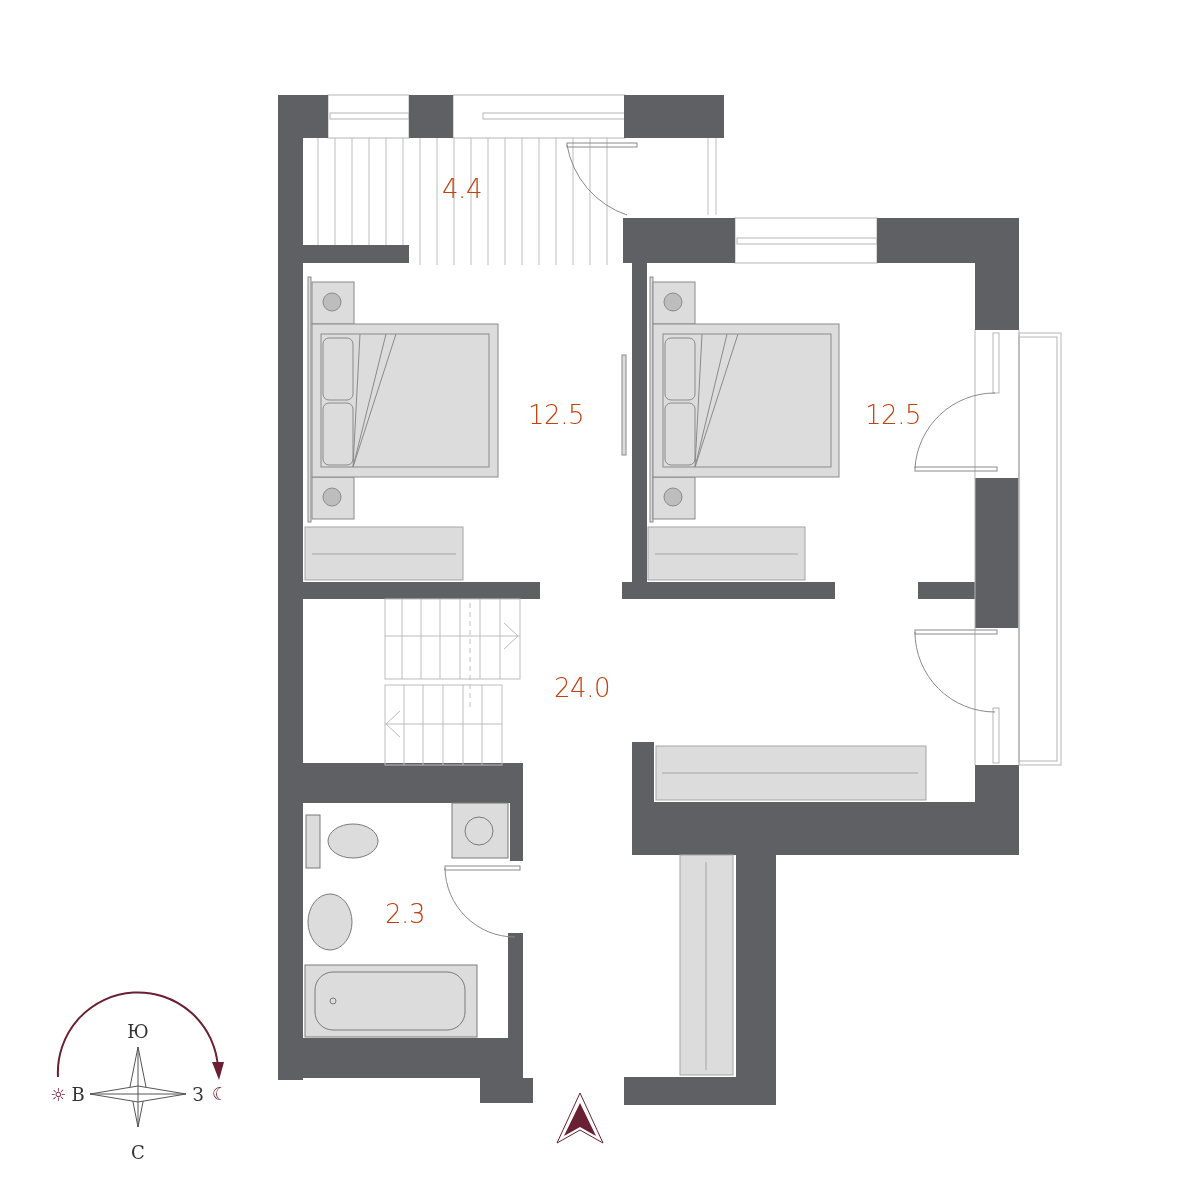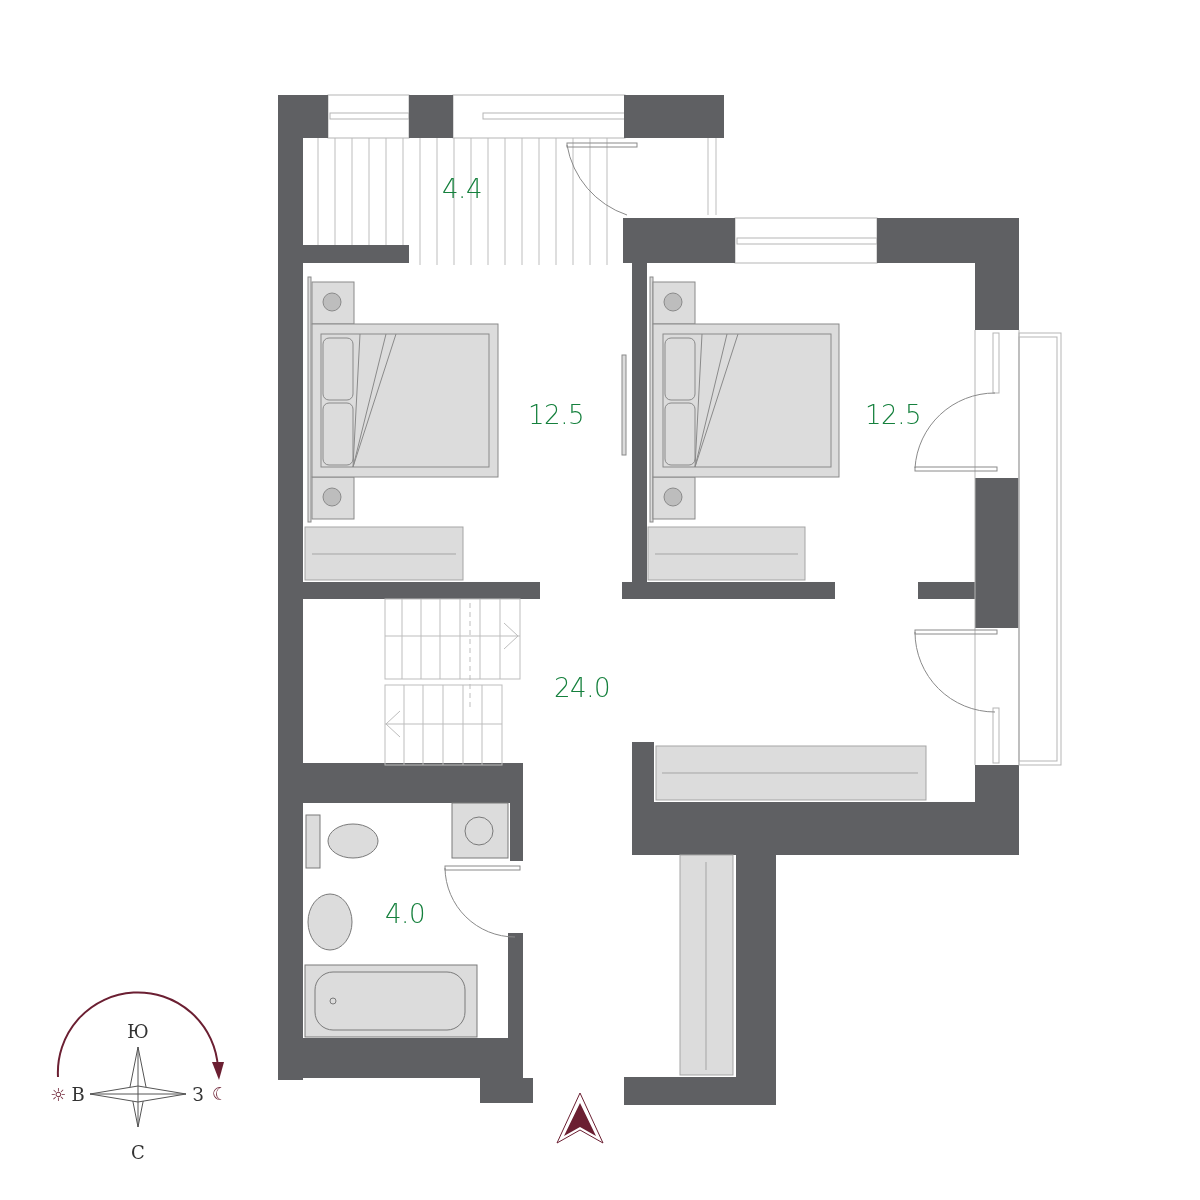--- a/index.html
+++ b/index.html
@@ -1,18 +1,18 @@
 <!DOCTYPE html>
 <html><head>
 <meta charset="utf-8">
 <style>
   html, body { margin:0; padding:0; background:#ffffff; }
   body { width:1200px; height:1200px; position:relative; overflow:hidden; font-family:"DejaVu Sans", sans-serif; }
   svg { position:absolute; left:0; top:0; }
-  .label { position:absolute; font-family:"DejaVu Sans", sans-serif; font-weight:300; font-size:26px; color:#15803d; letter-spacing:-0.5px; transform:translate(-50%,-50%); white-space:nowrap; }
+  .label { position:absolute; font-family:"DejaVu Sans", sans-serif; font-weight:300; font-size:26px; color:#c2410c; letter-spacing:-0.5px; transform:translate(-50%,-50%); white-space:nowrap; }
   .compass-letter { position:absolute; font-family:"DejaVu Serif", serif; font-size:18px; color:#333; transform:translate(-50%,-50%); }
   .compass-sym { position:absolute; font-family:"DejaVu Sans", sans-serif; font-size:18px; color:#6b1f32; transform:translate(-50%,-50%); }
 </style>
 </head>
 <body>
 
 <svg width="1200" height="1200" viewBox="0 0 1200 1200">
 
   <g stroke="#bdbdbd" stroke-width="1">
     <line x1="318" y1="138" x2="318" y2="245"></line>
@@ -196,20 +196,20 @@
   <g>
     <polygon points="580,1093 557,1143 580,1130 603,1143" fill="none" stroke="#6b1f32" stroke-width="1"></polygon>
     <polygon points="580,1103 564,1136 580,1127 596,1136" fill="#6b1f32"></polygon>
   </g>
 </svg>
 
 <div class="label" style="left:462px;top:189px;">4.4</div>
 <div class="label" style="left:556px;top:415px;">12.5</div>
 <div class="label" style="left:893px;top:415px;">12.5</div>
 <div class="label" style="left:582px;top:688px;">24.0</div>
-<div class="label" style="left:405px;top:914px;">4.0</div>
+<div class="label" style="left:405px;top:914px;">2.3</div>
 
 <div class="compass-letter" style="left:138px;top:1031px;">Ю</div>
 <div class="compass-letter" style="left:138px;top:1152px;">С</div>
 <div class="compass-letter" style="left:78px;top:1094px;">В</div>
 <div class="compass-letter" style="left:198px;top:1094px;">З</div>
 <div class="compass-sym" style="left:58px;top:1094px;">☼</div>
 <div class="compass-sym" style="left:220px;top:1093px;">☾</div>
 
 </body></html>

